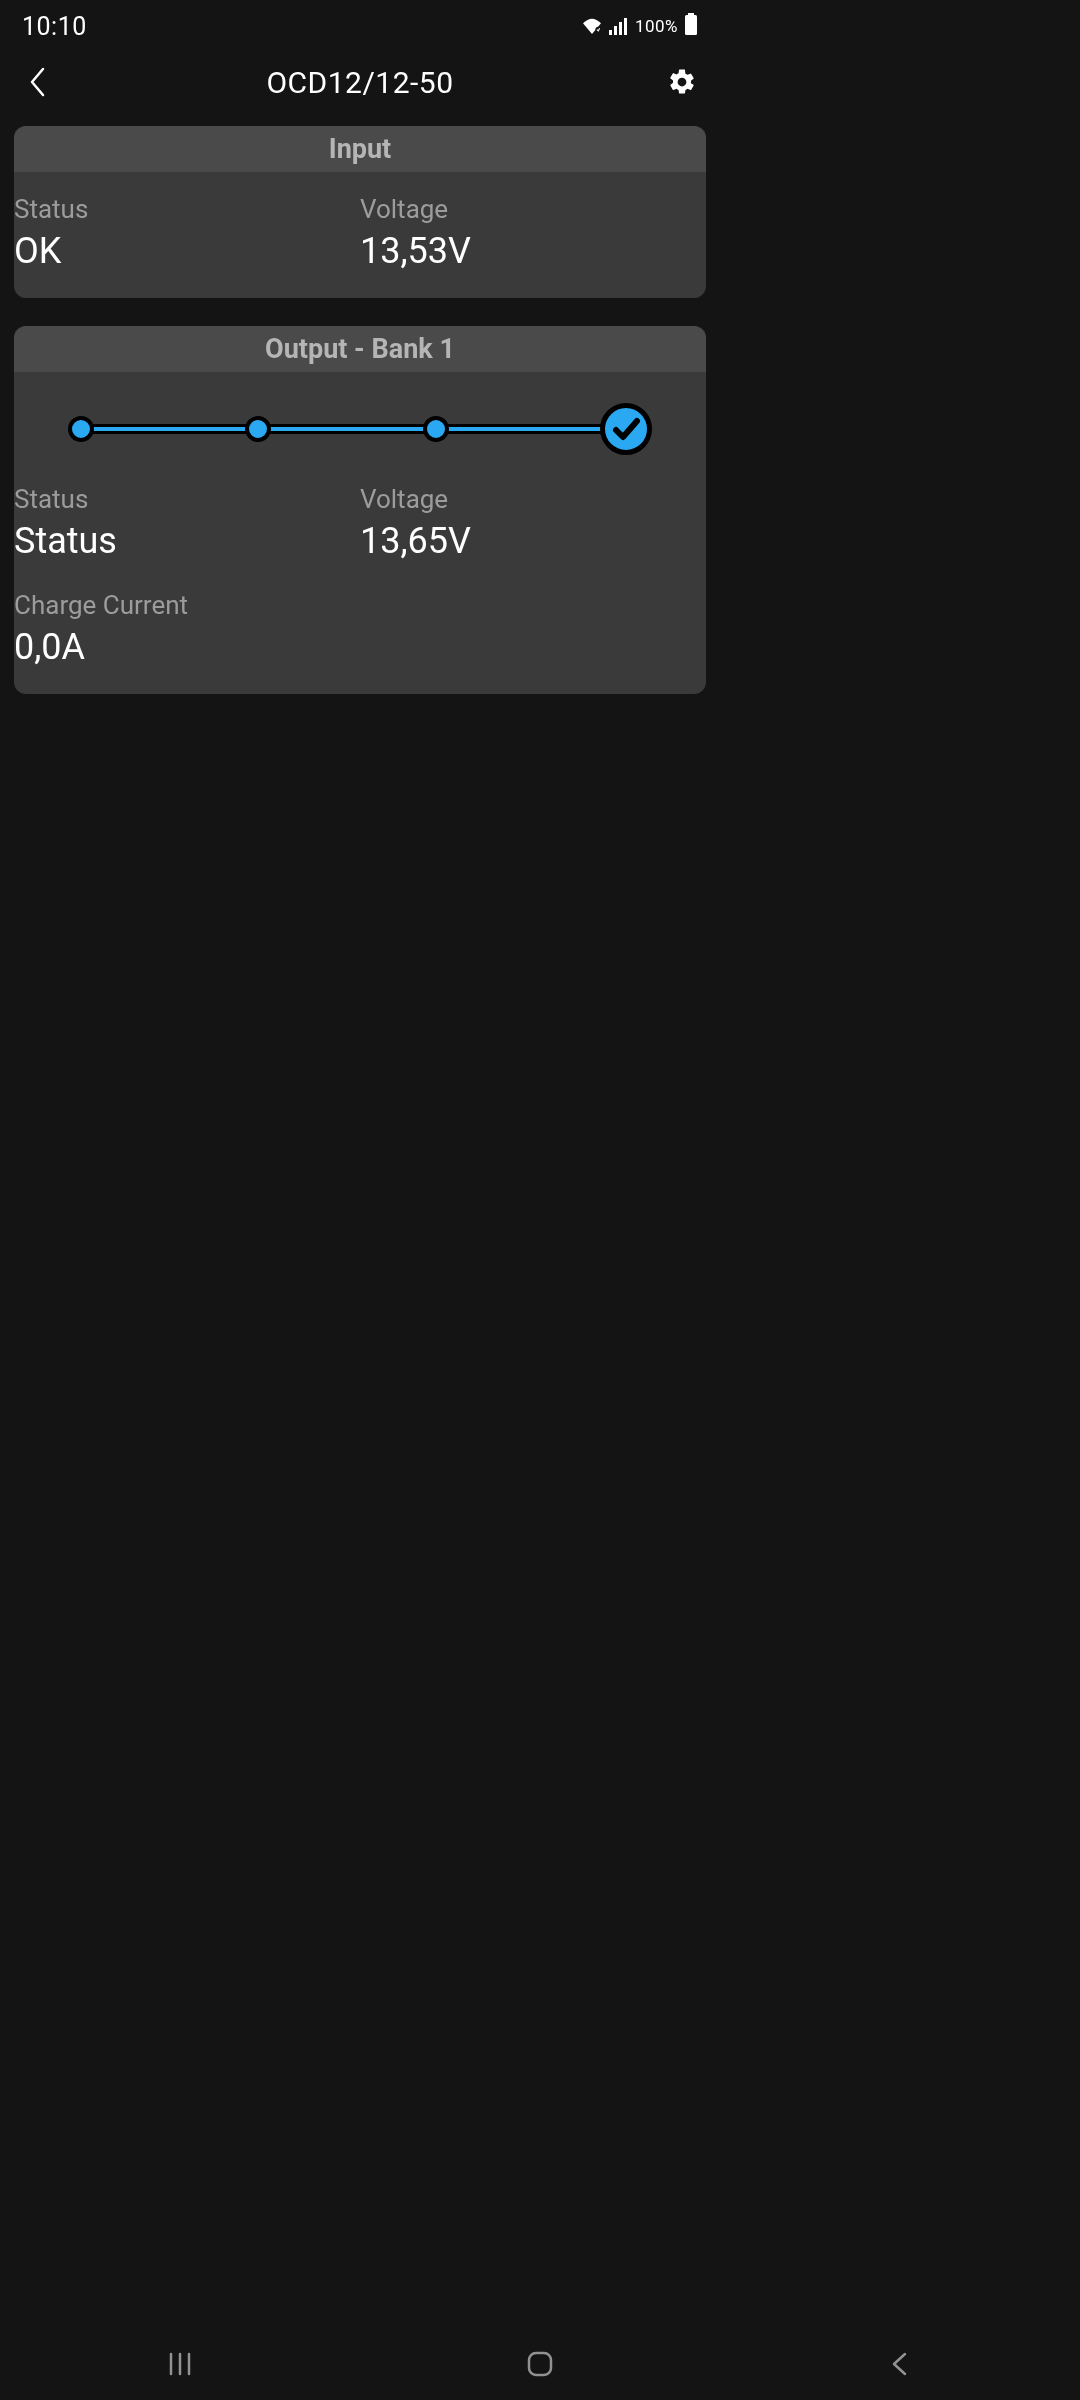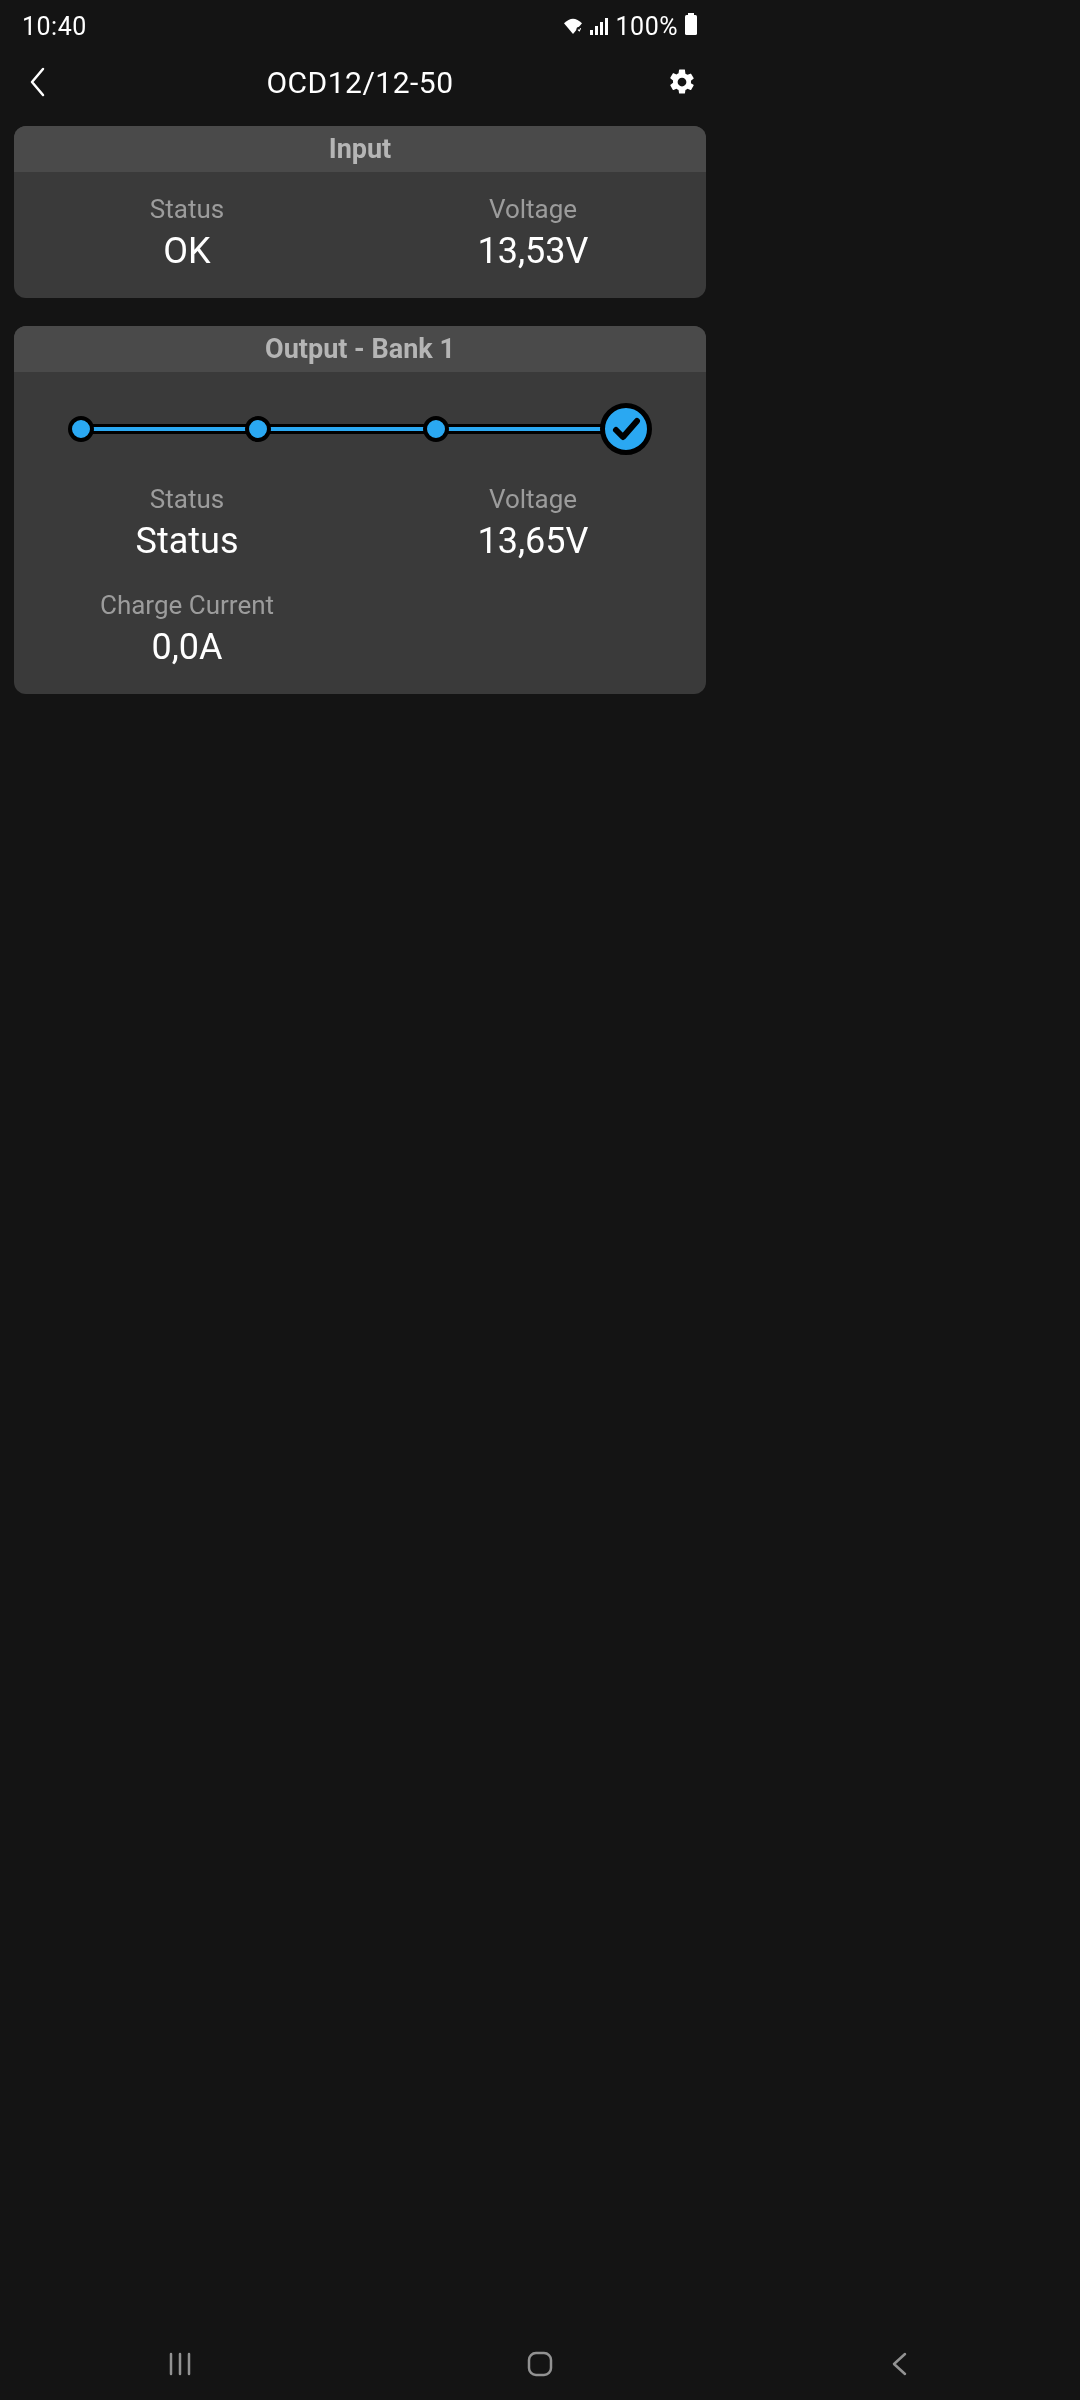--- a/index.html
+++ b/index.html
@@ -1,35 +1,35 @@
 <!DOCTYPE html>
 <html><head>
 <meta charset="utf-8">
 <style>
   * { margin:0; padding:0; box-sizing:border-box; font-family: -apple-system, Roboto, "Segoe UI", sans-serif; }
   html,body { width:720px; height:1600px; background:#141414; color:#fff; overflow:hidden; }
 
   
   .status-bar { height:52px; display:flex; align-items:center; justify-content:space-between; padding:0 22px; font-size:25px; font-weight:400; letter-spacing:0.5px; }
   .status-right { display:flex; align-items:center; gap:6px; }
-  .status-right .pct { font-size:25px; }
+  .status-right .pct { font-size:17px; }
   .wifi-icon, .signal-icon, .batt-icon { display:inline-block; }
 
   
   .app-header { height:60px; display:flex; align-items:center; justify-content:space-between; padding:0 18px; }
   .app-title { font-size:30px; font-weight:400; letter-spacing:0.5px; }
   .back-btn, .gear-btn { width:40px; height:40px; display:flex; align-items:center; justify-content:center; cursor:pointer; }
 
   
   .content { padding:14px; }
   .card { background:#3a3a3a; border-radius:12px; overflow:hidden; margin-bottom:28px; }
   .card-header { background:#4a4a4a; height:46px; display:flex; align-items:center; justify-content:center; font-size:27px; color:#b5b5b5; font-weight:700; }
   .card-body { padding:22px 0 26px; }
   .row { display:flex; }
-  .cell { flex:1; text-align:center; }
+  .cell { flex:1; }
   .label { color:#9c9c9c; font-size:26px; margin-bottom:6px; font-weight:400;}
   .value { color:#fff; font-size:36px; font-weight:400; }
   .card2 .card-body { padding-top:24px; }
   .stepper-wrap { padding:6px 54px 28px; }
   .card2 .row + .row { margin-top:28px; }
   .card2 .row.single .cell { flex:0 0 50%; }
 
   
   .stepper { position:relative; height:54px; display:flex; align-items:center; }
   .track { position:absolute; left:8px; right:20px; top:50%; transform:translateY(-50%); height:10px; background:#2aa8f2; border-top:3px solid #000; border-bottom:3px solid #000; }
@@ -39,21 +39,21 @@
   .node.final svg { display:block; }
 
   
   .navbar { position:absolute; bottom:0; left:0; right:0; height:72px; display:flex; align-items:center; justify-content:space-around; }
   .nav-btn { width:80px; height:40px; display:flex; align-items:center; justify-content:center; opacity:0.75; cursor:pointer; }
 </style>
 </head>
 <body>
 
 <div class="status-bar">
-  <span>10:40</span>
+  <span>10:10</span>
   <div class="status-right">
     <span class="wifi-icon">
       <svg width="22" height="18" viewBox="0 0 24 20" fill="none">
         <path d="M12 19 L2 7 C5 4 9 2 12 2 C15 2 19 4 22 7 Z" fill="#fff"></path>
         <circle cx="19" cy="14" r="3.2" fill="#141414"></circle>
         <path d="M17.5 14 L19 15.5 L20.5 12.5" stroke="#fff" stroke-width="1.2" fill="none"></path>
       </svg>
     </span>
     <span class="signal-icon">
       <svg width="20" height="18" viewBox="0 0 20 18" fill="#fff">

